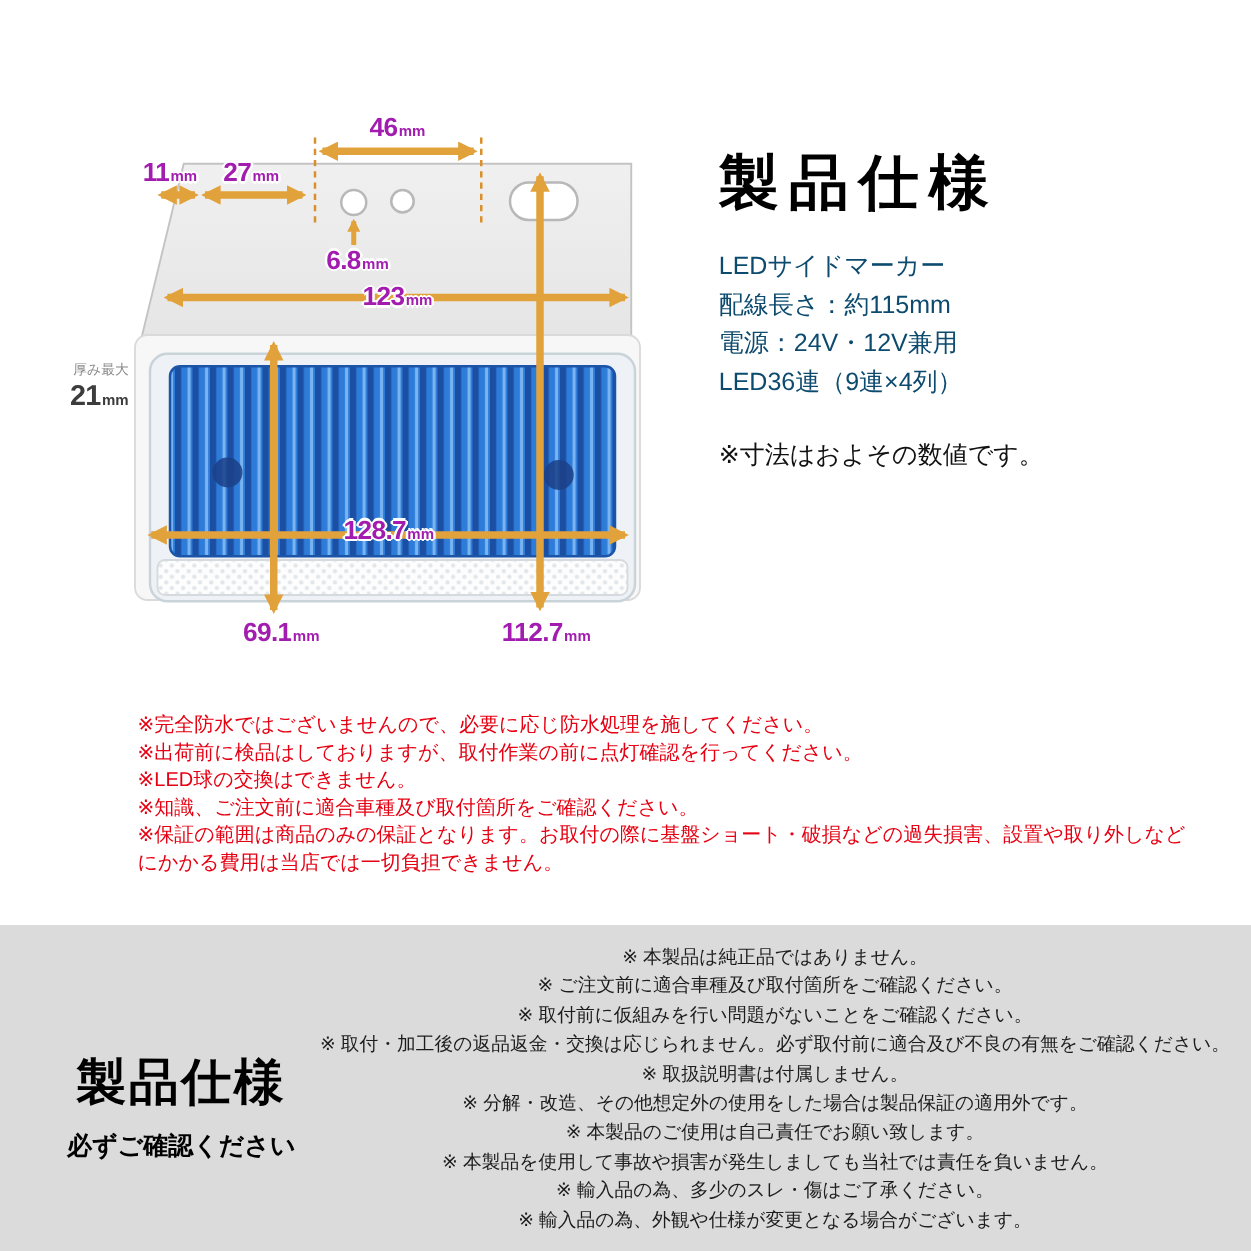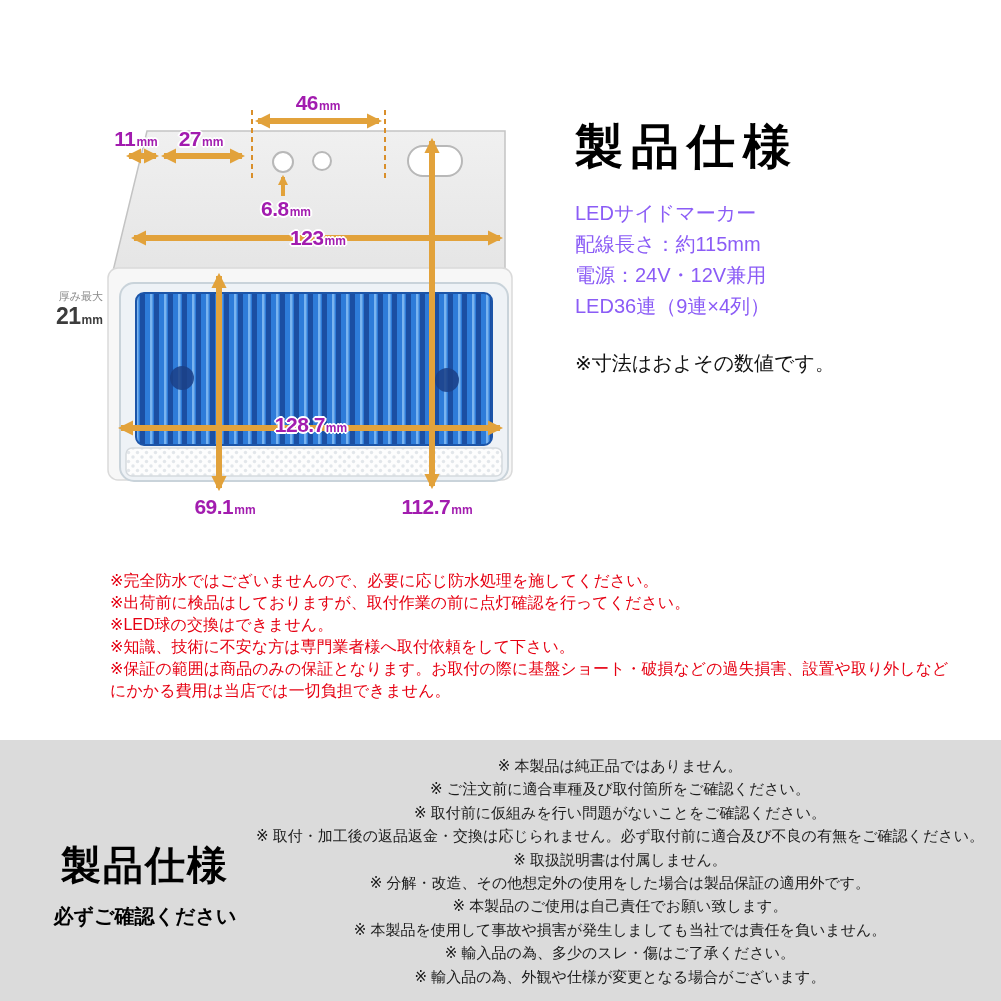--- a/index.html
+++ b/index.html
@@ -28,21 +28,21 @@
     text-shadow:-1px 0 #fff,1px 0 #fff,0 -1px #fff,0 1px #fff;
   }
   .dim-thickness .t-label{display:block;font-size:11px;color:#8a8a8a;font-weight:normal;margin-bottom:3px;}
   .dim-thickness .v{font-size:23px;}
   .dim-thickness .u{font-size:12px;}
 
   
   .specs{position:absolute;left:575px;top:122px;width:410px;color:#000;}
   .spec-title{margin:0;font-size:48px;font-weight:900;letter-spacing:8px;line-height:1.05;}
   .spec-lines{margin-top:26px;}
-  .spec-lines p{margin:0;font-size:20px;line-height:31px;color:#8b5cf6;}
+  .spec-lines p{margin:0;font-size:20px;line-height:31px;color:#0c4a6e;}
   .spec-note{margin:28px 0 0;font-size:20px;font-weight:normal;color:#111;}
 
   
   .warnings{position:absolute;left:110px;top:570px;width:852px;color:#e60012;}
   .warnings p{margin:0;font-size:16px;line-height:22px;}
 
   
   .notice{position:absolute;left:0;top:740px;width:1001px;height:261px;background:#dbdbdb;}
   .notice-head{position:absolute;left:40px;top:98px;width:210px;text-align:center;color:#000;}
   .notice-title{margin:0;font-size:40px;font-weight:900;letter-spacing:2px;}
@@ -129,21 +129,21 @@
       <p>電源：24V・12V兼用</p>
       <p>LED36連（9連×4列）</p>
     </div>
     <p class="spec-note">※寸法はおよその数値です。</p>
   </div>
 
   <div class="warnings">
     <p>※完全防水ではございませんので、必要に応じ防水処理を施してください。</p>
     <p>※出荷前に検品はしておりますが、取付作業の前に点灯確認を行ってください。</p>
     <p>※LED球の交換はできません。</p>
-    <p>※知識、技術に不安な方は専門業者様へ取付依頼をして下さい。</p>
+    <p>※知識、ご注文前に適合車種及び取付箇所をご確認ください。</p>
     <p>※保証の範囲は商品のみの保証となります。お取付の際に基盤ショート・破損などの過失損害、設置や取り外しなどにかかる費用は当店では一切負担できません。</p>
   </div>
 
   <div class="notice">
     <div class="notice-head">
       <h2 class="notice-title">製品仕様</h2>
       <p class="notice-subtitle">必ずご確認ください</p>
     </div>
     <ul class="notice-list">
       <li>※ 本製品は純正品ではありません。</li>

